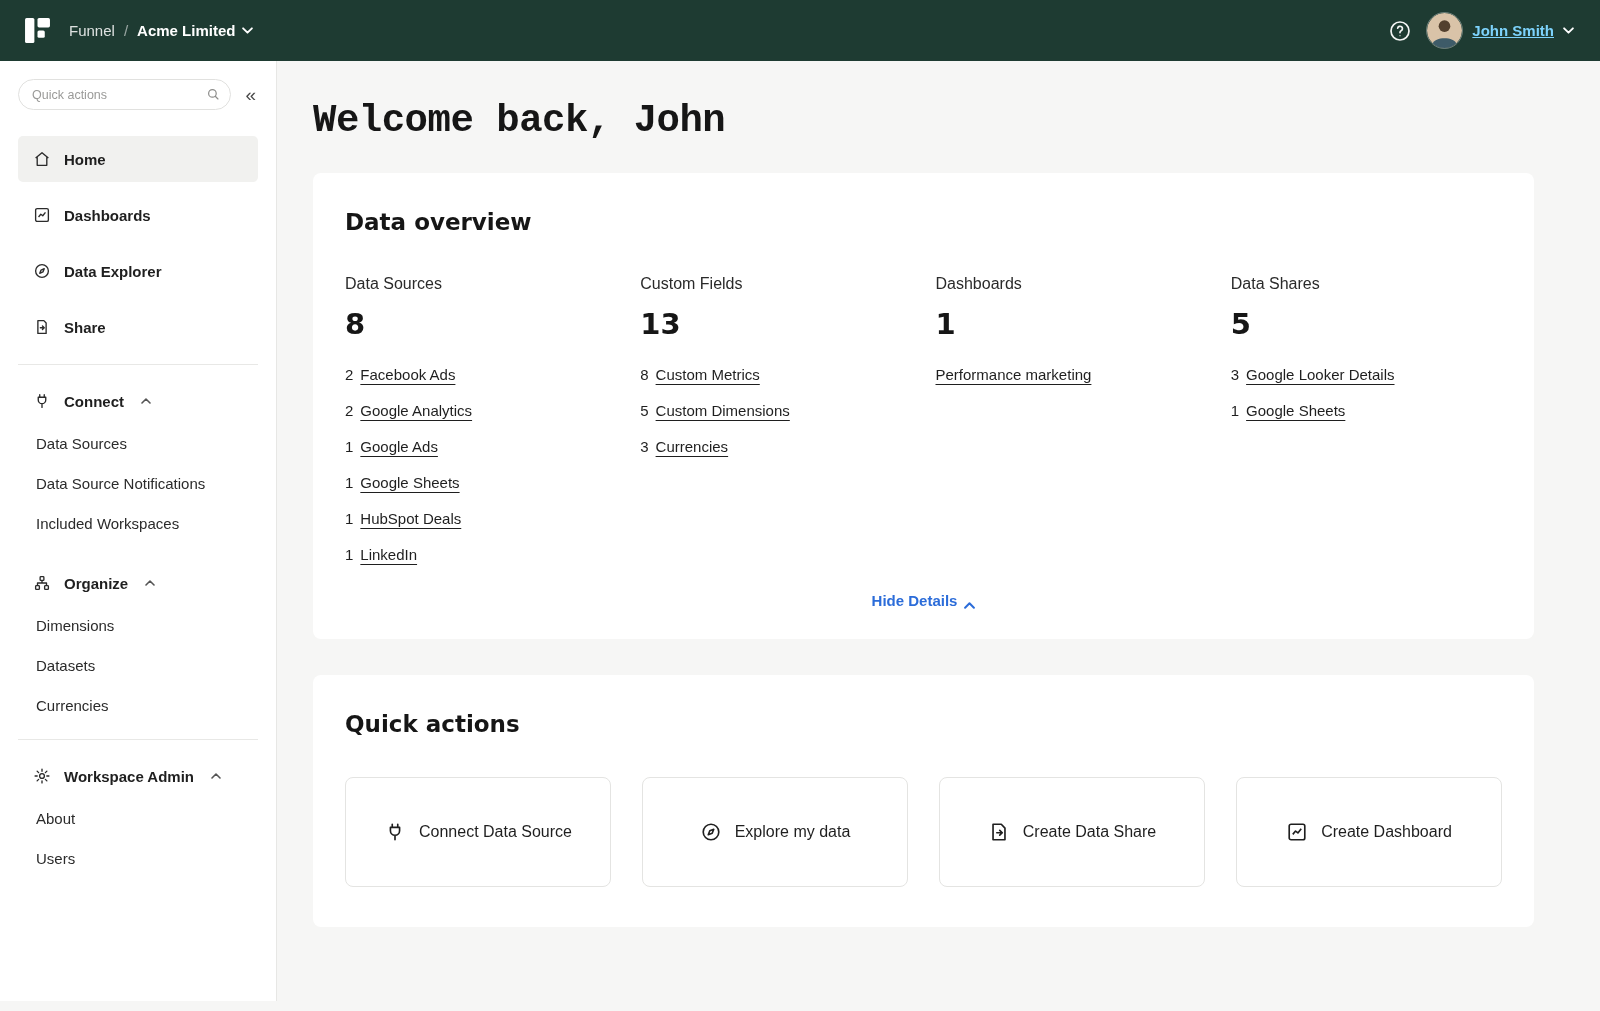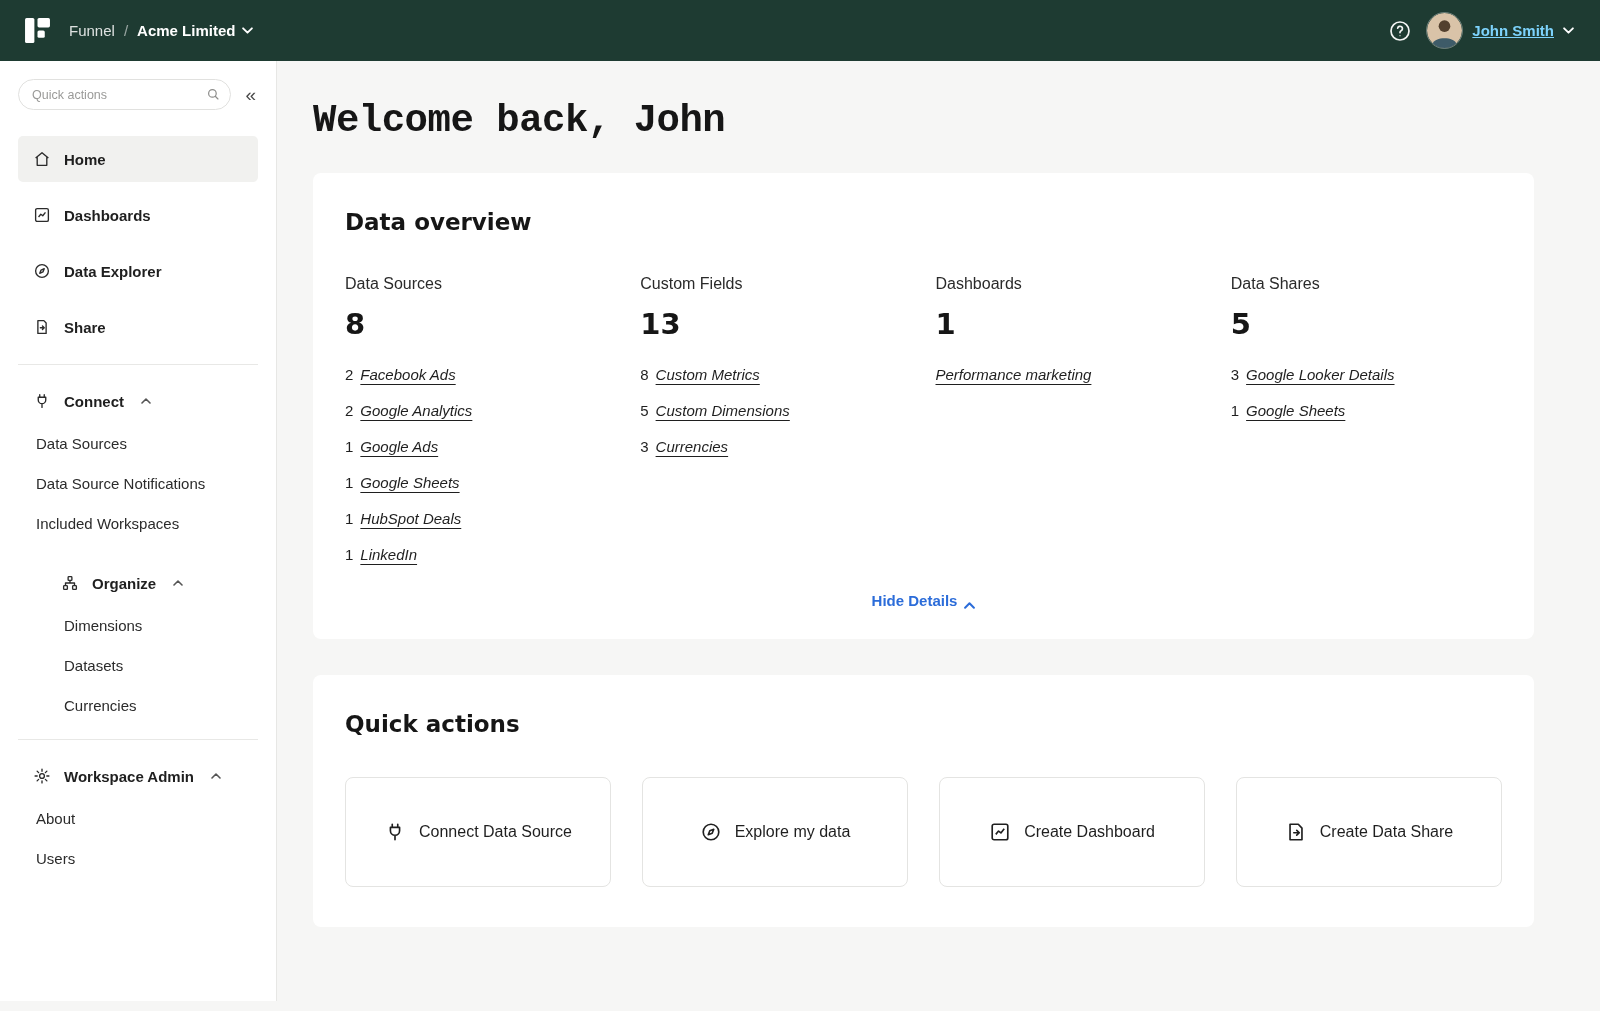--- a/index.html
+++ b/index.html
@@ -34,41 +34,41 @@
   .collapse-btn { font-size:19px; color:#4a4a4a; cursor:pointer; line-height:1; padding:2px 4px; user-select:none; }
 
   .nav { margin-top:26px; }
   .nav-item { display:flex; align-items:center; gap:13px; height:46px; margin:0 18px 10px; padding:0 15px; border-radius:5px; font-size:15px; font-weight:700; cursor:pointer; color:#1f1f1f; }
   .nav-item.active { background:#f1f1ef; }
   .nav-item .icn { display:flex; color:#2b2b2b; }
 
   .side-divider { border:none; border-top:1px solid #e8e8e6; margin:14px 18px; }
 
   .side-section { margin-top:4px; }
-  .side-section + .side-section { margin-top:18px;padding-left:28px; }
+  .side-section + .side-section { margin-top:18px; }
   .section-head { display:flex; align-items:center; gap:13px; height:44px; padding:0 18px 0 33px; font-size:15px; font-weight:700; cursor:pointer; }
   .section-head .icn { display:flex; color:#2b2b2b; }
   .section-head svg.chev { margin-left:4px; color:#555; }
   .sub-item { height:40px; display:flex; align-items:center; padding-left:36px; font-size:15px; color:#2b2b2b; cursor:pointer; }
 
   
   .main { flex:1; background:#f6f6f5; padding:38px 66px 0 36px; overflow:hidden; }
   h1.welcome { font-family:Liberation Mono, monospace; font-size:39px; font-weight:800; color:#161616; letter-spacing:-0.5px; margin-bottom:30px; }
 
   .card { background:#fff; border-radius:8px; padding:36px 32px 30px; }
   .card + .card { margin-top:36px; }
   .card-title { font-family:"DejaVu Sans", sans-serif; font-size:23px; font-weight:800; color:#161616; margin-bottom:40px; }
 
   .ov-grid { display:grid; grid-template-columns:repeat(4,1fr); column-gap:24px; }
   .ov-col-label { font-size:16px; color:#2a2a2a; }
   .ov-count { font-family:"DejaVu Sans", sans-serif; font-size:29px; font-weight:800; color:#161616; margin:14px 0 25px; }
   .ov-link { display:block; margin-bottom:19px; font-size:15px; color:#1f1f1f; text-decoration:none; cursor:pointer; }
   .ov-num { margin-right:7px; }
   .ov-num:empty { margin:0; }
-  .ov-text { text-decoration:underline; text-underline-offset:4px; text-decoration-thickness:1px;font-style:italic; }
+  .ov-text { text-decoration:underline; text-underline-offset:4px; text-decoration-thickness:1px; }
 
   .hide-details { display:flex; justify-content:center; align-items:flex-end; gap:7px; margin-top:10px; color:#2b6cd9; font-weight:700; font-size:15px; cursor:pointer; }
   .hide-details svg { transform:rotate(180deg); }
 
   .qa-grid { display:grid; grid-template-columns:repeat(4,1fr); gap:31px; padding-bottom:10px; }
   .qa-btn { height:110px; background:#fff; border:1px solid #e4e4e2; border-radius:8px; display:flex; align-items:center; justify-content:center; gap:13px; font-size:16px; color:#1f1f1f; cursor:pointer; font-family:"Liberation Sans",sans-serif; }
   .qa-btn .icn { display:flex; color:#1f1f1f; }
 </style>
 </head>
 <body>
@@ -292,31 +292,31 @@
               <svg viewBox="0 0 24 24" width="22" height="22" fill="none" stroke="currentColor" stroke-width="1.8" stroke-linejoin="round">
                 <circle cx="12" cy="12" r="8.5"></circle>
                 <path d="M15 9l-1.7 4.3L9 15l1.7-4.3z"></path>
               </svg>
             </span>
           <span>Explore my data</span>
         </button>
         <button class="qa-btn">
           <span class="icn">
               <svg viewBox="0 0 24 24" width="22" height="22" fill="none" stroke="currentColor" stroke-width="1.8" stroke-linejoin="round">
+                <path d="M5.5 3.5h9l4 4.2V20.5h-13z"></path>
+                <path d="M9.6 12.8h6M12.8 10.2 15.6 12.8 12.8 15.4" stroke-linecap="round"></path>
+              </svg>
+            </span>
+          <span>Create Data Share</span>
+        </button>
+        <button class="qa-btn">
+          <span class="icn">
+              <svg viewBox="0 0 24 24" width="22" height="22" fill="none" stroke="currentColor" stroke-width="1.8" stroke-linejoin="round">
                 <rect x="3.5" y="3.5" width="17" height="17" rx="2"></rect>
                 <path d="M7.4 14.6l3-3.6 2.6 2 3.6-4.6"></path>
               </svg>
             </span>
           <span>Create Dashboard</span>
         </button>
-        <button class="qa-btn">
-          <span class="icn">
-              <svg viewBox="0 0 24 24" width="22" height="22" fill="none" stroke="currentColor" stroke-width="1.8" stroke-linejoin="round">
-                <path d="M5.5 3.5h9l4 4.2V20.5h-13z"></path>
-                <path d="M9.6 12.8h6M12.8 10.2 15.6 12.8 12.8 15.4" stroke-linecap="round"></path>
-              </svg>
-            </span>
-          <span>Create Data Share</span>
-        </button>
       </div>
     </section>
   </main>
 </div>
 
 </body></html>

